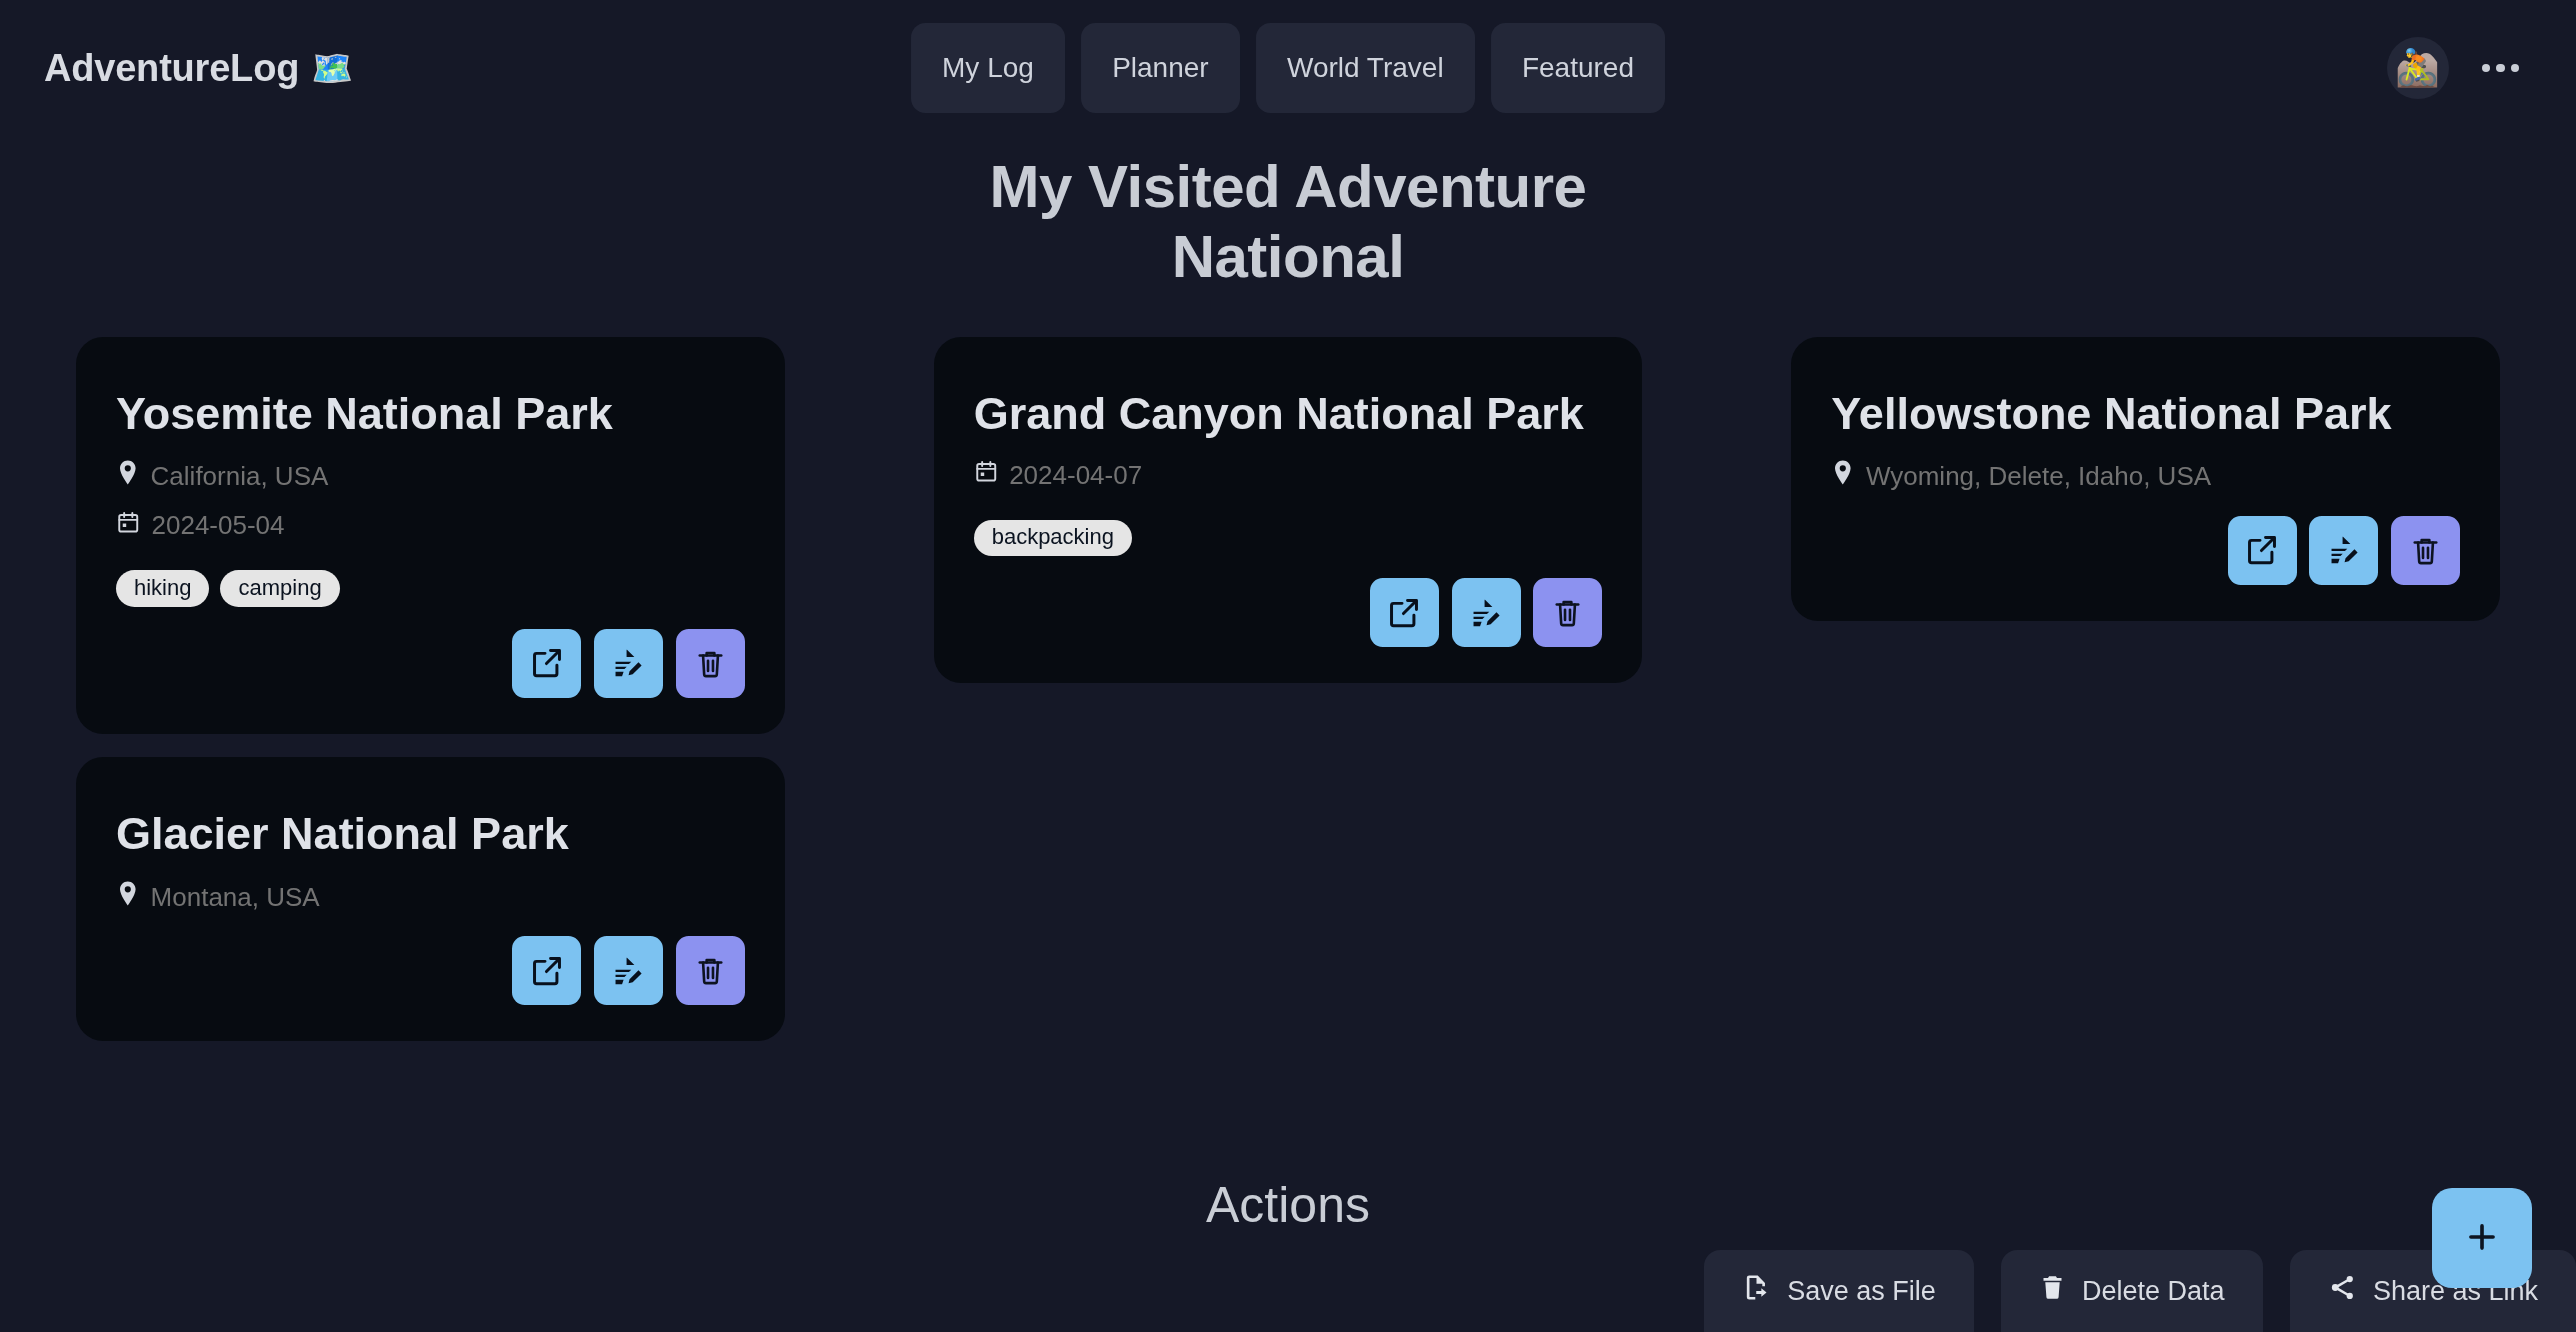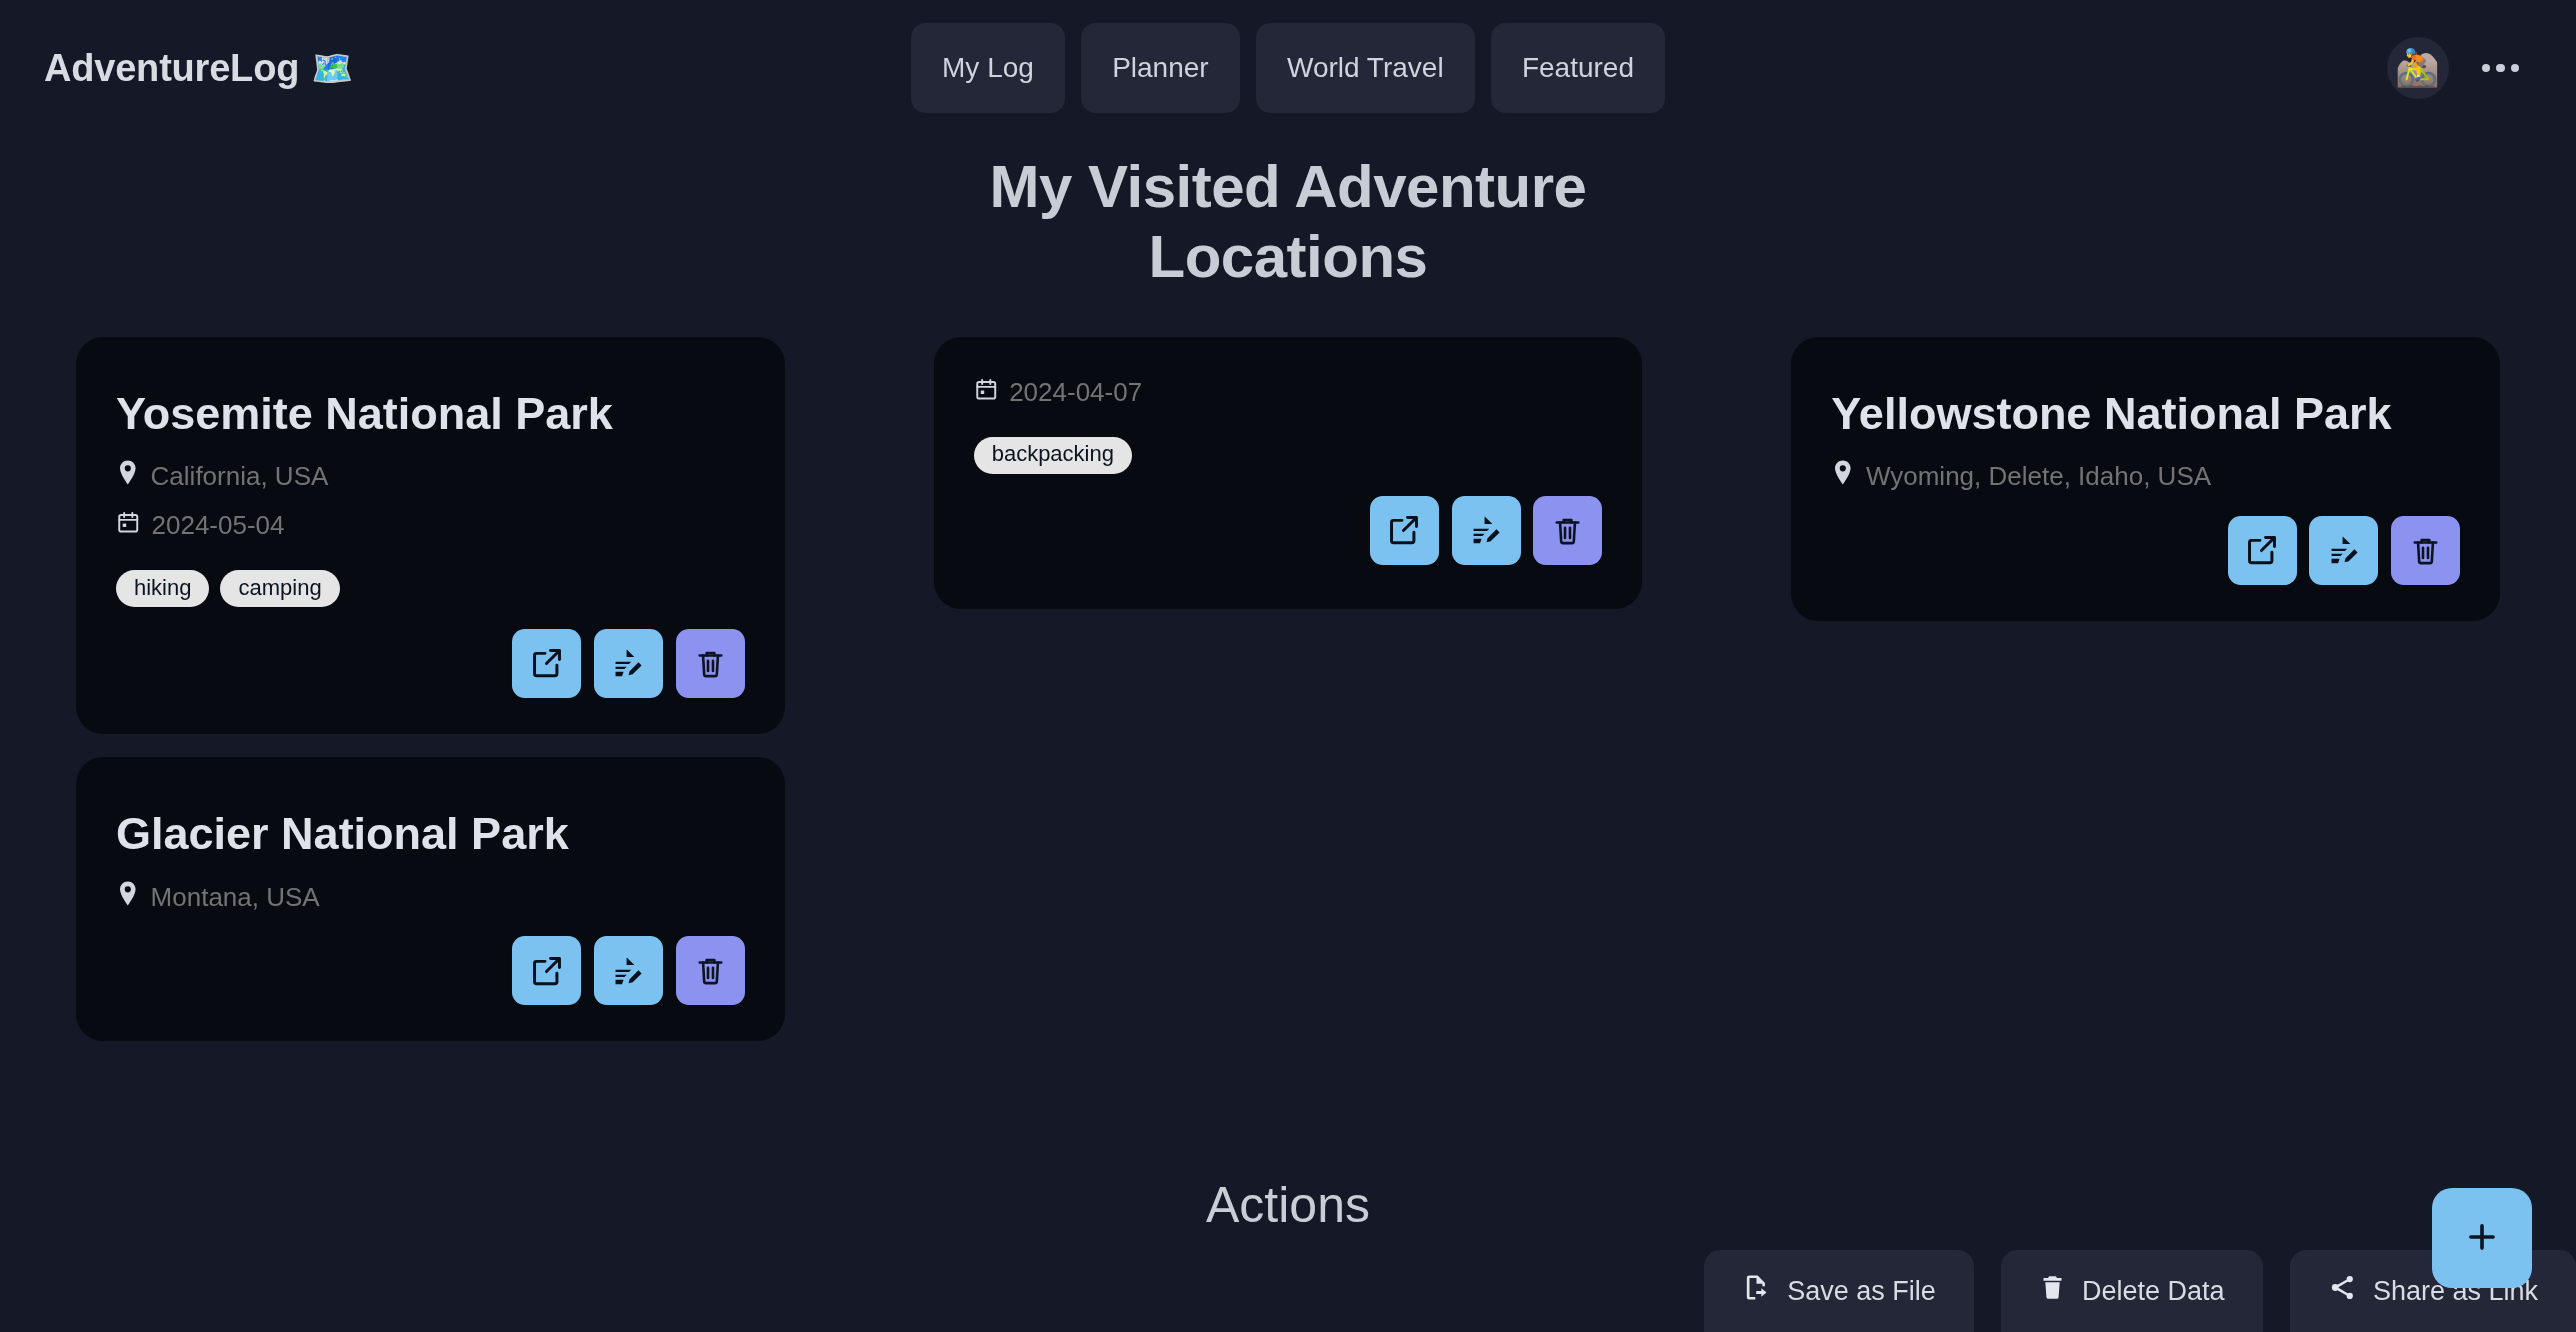--- a/index.html
+++ b/index.html
@@ -236,21 +236,21 @@
       <span>🚵</span>
     </div>
     <button class="more-btn">
       <span class="dot"></span>
       <span class="dot"></span>
       <span class="dot"></span>
     </button>
   </div>
 </div>
 
-<h1 class="page-title">My Visited Adventure Locations</h1>
+<h1 class="page-title">My Visited Adventure National</h1>
 
 <div class="cards-grid" id="cards-grid">
     <div class="card">
       <div class="card-title">Yosemite National Park</div>
       <div class="meta-row">
         <span><svg width="23.6" height="27" viewBox="0 0 24 28" fill="#d2d6de" aria-hidden="true">
             <path d="M12 1.6C7.5 1.6 3.9 5.2 3.9 9.7c0 6 8.1 16.7 8.1 16.7s8.1-10.7 8.1-16.7c0-4.5-3.6-8.1-8.1-8.1zm0 11.3a3.2 3.2 0 1 1 0-6.4 3.2 3.2 0 0 1 0 6.4z"></path>
           </svg></span>
         <span>California, USA</span>
       </div>
@@ -294,20 +294,21 @@
               <path d="M9.2 6.2V4.4h5.6v1.8"></path>
               <path d="M6.6 6.2 7.4 20a1.3 1.3 0 0 0 1.3 1.2h6.6A1.3 1.3 0 0 0 16.6 20l.8-13.8"></path>
               <path d="M10.2 10v7.4"></path>
               <path d="M13.8 10v7.4"></path>
             </svg>
           </span>
         </button>
       </div>
     </div>
     <div class="card">
+      <div class="card-title">Grand Canyon National Park</div>
       <div class="meta-row">
         <span><svg width="24.5" height="25" viewBox="0 0 24 24" fill="none" stroke="#d2d6de" stroke-width="1.9" stroke-linecap="round" stroke-linejoin="round" aria-hidden="true">
             <rect x="3.2" y="4.6" width="17.6" height="16.2" rx="1.8"></rect>
             <path d="M8 2.6v4"></path>
             <path d="M16 2.6v4"></path>
             <path d="M3.2 9.4h17.6"></path>
             <rect x="6.6" y="13" width="3.4" height="3.4" fill="#d2d6de" stroke="none"></rect>
           </svg></span>
         <span>2024-04-07</span>
       </div>

